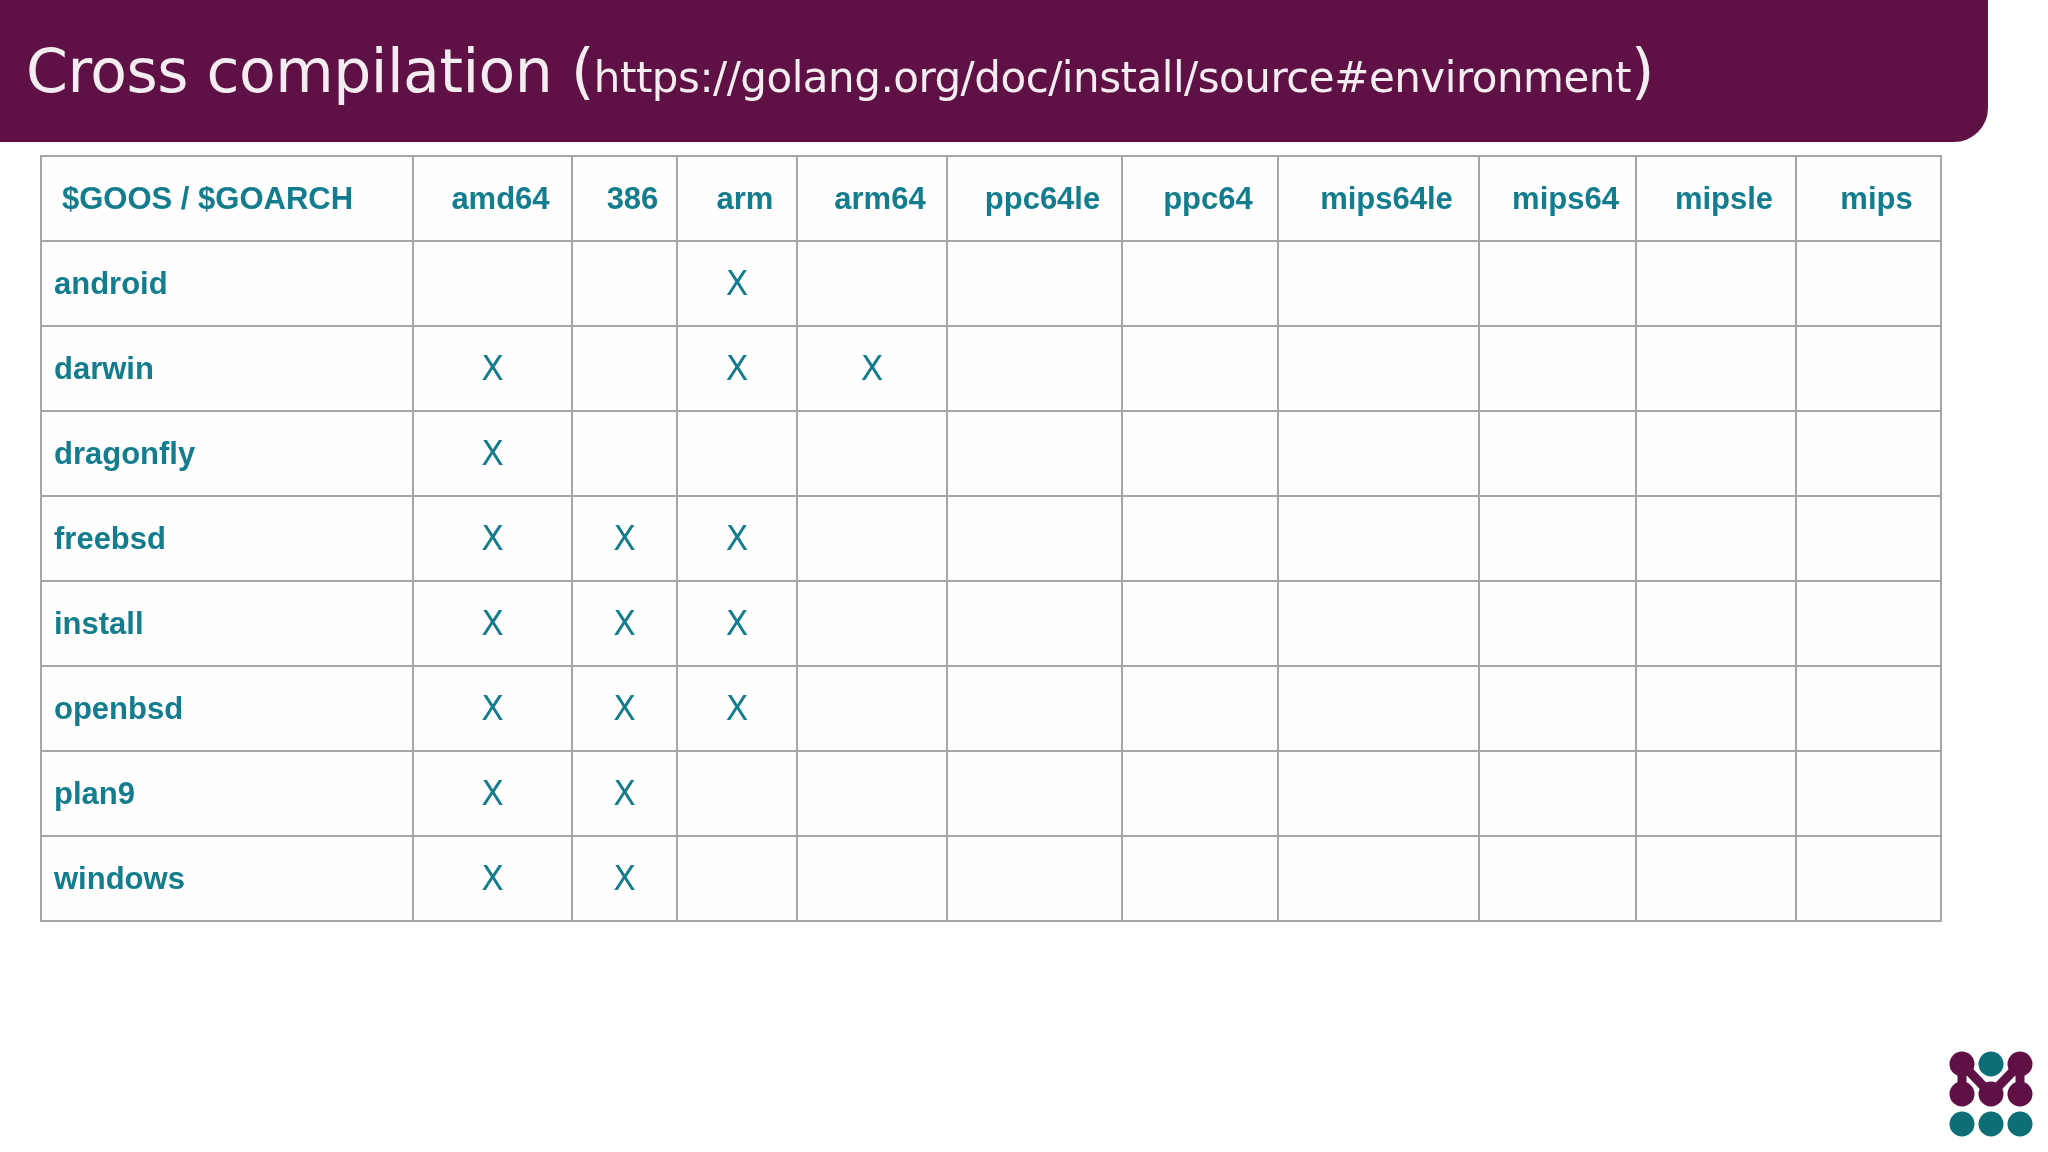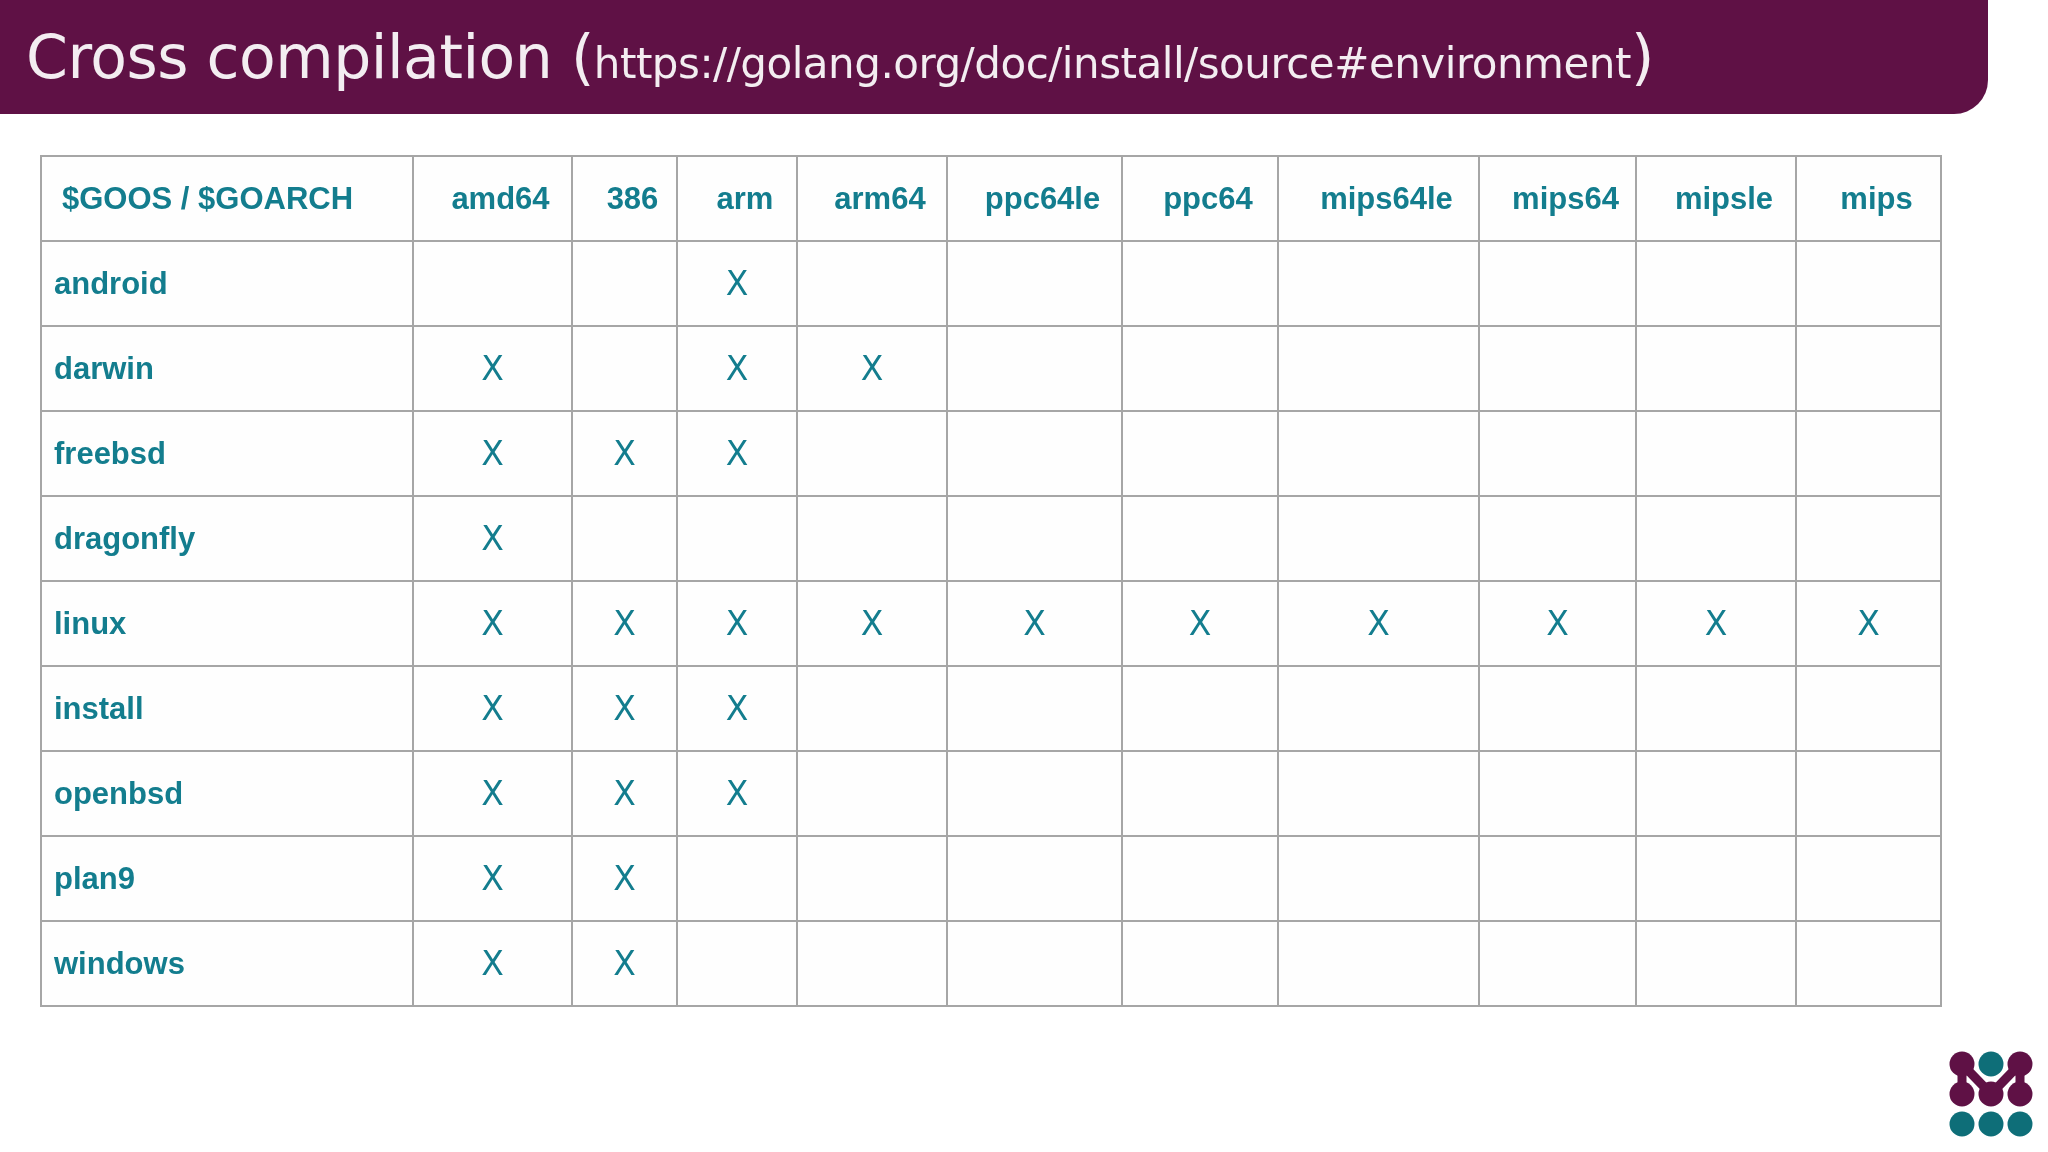--- a/index.html
+++ b/index.html
@@ -15,21 +15,21 @@
     overflow: hidden;
     position: relative;
   }
 
   
   #title-bar {
     position: absolute;
     left: 0;
     top: 0;
     width: 1988px;
-    height: 114px;
+    height: 142px;
     background: #5F1145;
     border-bottom-right-radius: 34px;
     display: flex;
     align-items: center;
     box-sizing: border-box;
     padding-left: 26px;
   }
   #title-text {
     color: #F3EDF1;
     font-family: "DejaVu Sans", sans-serif;
@@ -182,57 +182,44 @@
           <td class="cell">X</td>
           <td class="cell">X</td>
           <td class="cell"></td>
           <td class="cell"></td>
           <td class="cell"></td>
           <td class="cell"></td>
           <td class="cell"></td>
           <td class="cell"></td>
         </tr>
         <tr>
+          <td class="rowlabel">dragonfly</td>
+          <td class="cell">X</td>
+          <td class="cell"></td>
+          <td class="cell"></td>
+          <td class="cell"></td>
+          <td class="cell"></td>
+          <td class="cell"></td>
+          <td class="cell"></td>
+          <td class="cell"></td>
+          <td class="cell"></td>
+          <td class="cell"></td>
+        </tr>
+        <tr>
           <td class="rowlabel">freebsd</td>
           <td class="cell">X</td>
           <td class="cell">X</td>
           <td class="cell">X</td>
           <td class="cell"></td>
           <td class="cell"></td>
           <td class="cell"></td>
           <td class="cell"></td>
           <td class="cell"></td>
           <td class="cell"></td>
           <td class="cell"></td>
-        </tr>
-        <tr>
-          <td class="rowlabel">dragonfly</td>
-          <td class="cell">X</td>
-          <td class="cell"></td>
-          <td class="cell"></td>
-          <td class="cell"></td>
-          <td class="cell"></td>
-          <td class="cell"></td>
-          <td class="cell"></td>
-          <td class="cell"></td>
-          <td class="cell"></td>
-          <td class="cell"></td>
-        </tr>
-        <tr>
-          <td class="rowlabel">linux</td>
-          <td class="cell">X</td>
-          <td class="cell">X</td>
-          <td class="cell">X</td>
-          <td class="cell">X</td>
-          <td class="cell">X</td>
-          <td class="cell">X</td>
-          <td class="cell">X</td>
-          <td class="cell">X</td>
-          <td class="cell">X</td>
-          <td class="cell">X</td>
         </tr>
         <tr>
           <td class="rowlabel">install</td>
           <td class="cell">X</td>
           <td class="cell">X</td>
           <td class="cell">X</td>
           <td class="cell"></td>
           <td class="cell"></td>
           <td class="cell"></td>
           <td class="cell"></td>

